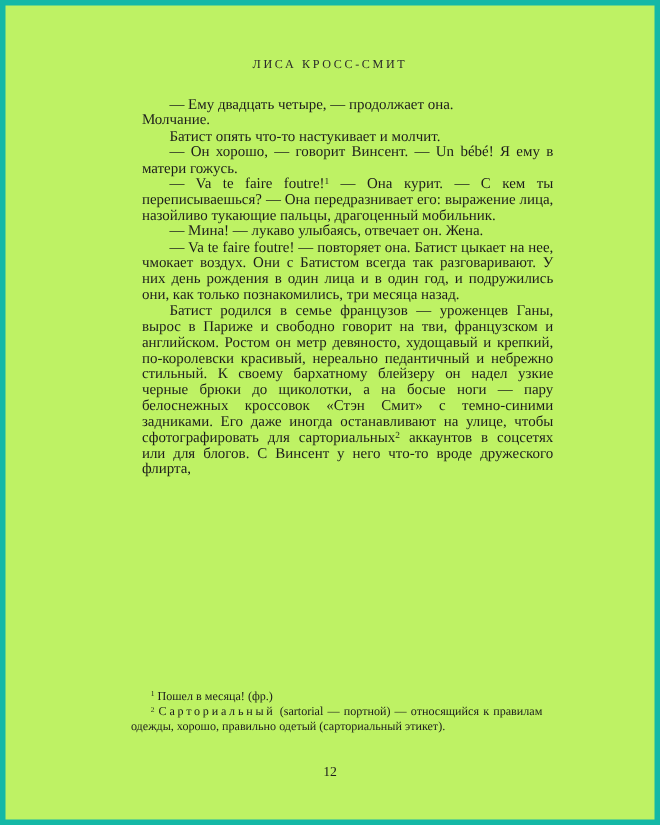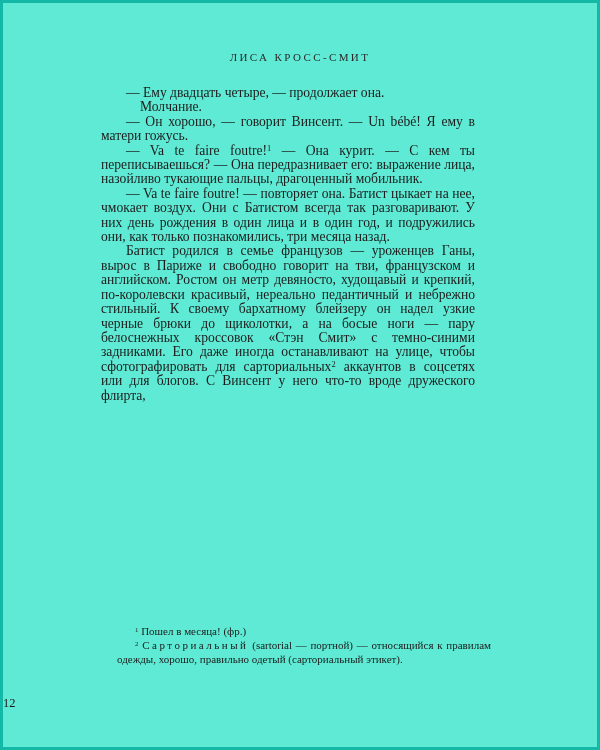--- a/index.html
+++ b/index.html
@@ -2,50 +2,50 @@
 <html lang="ru"><head>
 <meta charset="utf-8">
 <style>
   * { margin: 0; padding: 0; box-sizing: border-box; }
   html, body { background: #ffffff; }
   .page {
     position: relative;
     width: 600px;
     height: 750px;
     margin: 0 auto;
-    background: #5eead4;
-    border: 3px solid #14b8a6;
+    background: #bef264;
+    border: 5px solid #14b8a6;
     font-family: "Liberation Serif", "DejaVu Serif", serif;
     color: #1c1c1c;
     overflow: hidden;
   }
   .running-head {
     position: absolute;
     top: 48px;
     left: 0;
     right: 0;
     text-align: center;
     font-size: 11px;
     letter-spacing: 2.4px;
     color: #2b2b2b;
     font-weight: 400;
   }
   .body-text {
     position: absolute;
     top: 83px;
-    left: 98px;
+    left: 124px;
     width: 374px;
     text-align: justify;
     font-size: 13.6px;
     line-height: 14.4px;
     hyphens: auto;
     -webkit-hyphens: auto;
   }
   .body-text p { text-indent: 25px; }
-  .body-text p.no-indent { text-indent: 0; margin-left: 39px; }
+  .body-text p.no-indent { text-indent: 0; }
   .footnotes {
     position: absolute;
     top: 621px;
     left: 114px;
     width: 374px;
     text-align: justify;
     font-size: 11px;
     line-height: 14px;
     hyphens: auto;
     -webkit-hyphens: auto;
@@ -58,36 +58,38 @@
     position: relative;
     top: -0.45em;
     line-height: 0;
   }
   .seg-spaced { letter-spacing: 2.5px; font-family: Liberation Serif, serif; }
   .page-number {
     position: absolute;
     bottom: 36px;
     left: 0;
     right: 0;
-    text-align: left;
+    text-align: center;
     font-size: 12.5px;
     color: #1c1c1c;
   }
 </style>
 </head>
 <body>
 
 <div class="page">
   <div class="running-head">ЛИСА КРОСС-СМИТ</div>
 
   <div class="body-text">
       <p><span class="seg-normal">— Ему двадцать четыре, — продолжает она.</span></p>
       <p class="no-indent"><span class="seg-normal">Молчание.</span></p>
+      <p><span class="seg-normal">Батист опять что-то настукивает и молчит.</span></p>
       <p><span class="seg-normal">— Он хорошо, — говорит Винсент. — </span><span class="seg-italic">Un bébé!</span><span class="seg-normal"> Я ему в матери гожусь.</span></p>
       <p><span class="seg-normal">— </span><span class="seg-italic">Va te faire foutre!</span><span class="seg-sup">1</span><span class="seg-normal"> — Она курит. — С кем ты переписываешься? — Она передразнивает его: выражение лица, назойливо тукающие пальцы, драгоценный мобильник.</span></p>
+      <p><span class="seg-normal">— Мина! — лукаво улыбаясь, отвечает он. Жена.</span></p>
       <p><span class="seg-normal">— </span><span class="seg-italic">Va te faire foutre!</span><span class="seg-normal"> — повторяет она. Батист цыкает на нее, чмокает воздух. Они с Батистом всегда так разговаривают. У них день рождения в один лица и в один год, и подружились они, как только познакомились, три месяца назад.</span></p>
       <p><span class="seg-normal">Батист родился в семье французов — уроженцев Ганы, вырос в Париже и свободно говорит на тви, французском и английском. Ростом он метр девяносто, худощавый и крепкий, по-королевски красивый, нереально педантичный и небрежно стильный. К своему бархатному блейзеру он надел узкие черные брюки до щиколотки, а на босые ноги — пару белоснежных кроссовок «Стэн Смит» с темно-синими задниками. Его даже иногда останавливают на улице, чтобы сфотографировать для сарториальных</span><span class="seg-sup">2</span><span class="seg-normal"> аккаунтов в соцсетях или для блогов. С Винсент у него что-то вроде дружеского флирта,</span></p>
     </div>
 
   <div class="footnotes">
       <p><span class="seg-sup">1</span><span class="seg-normal"> Пошел в месяца! </span><span class="seg-italic">(фр.)</span></p>
       <p><span class="seg-sup">2</span><span class="seg-normal"> </span><span class="seg-spaced">Сарториальный</span><span class="seg-normal"> (sartorial — портной) — относящийся к правилам одежды, хорошо, правильно одетый (сарториальный этикет).</span></p>
     </div>
 
   <div class="page-number">12</div>

